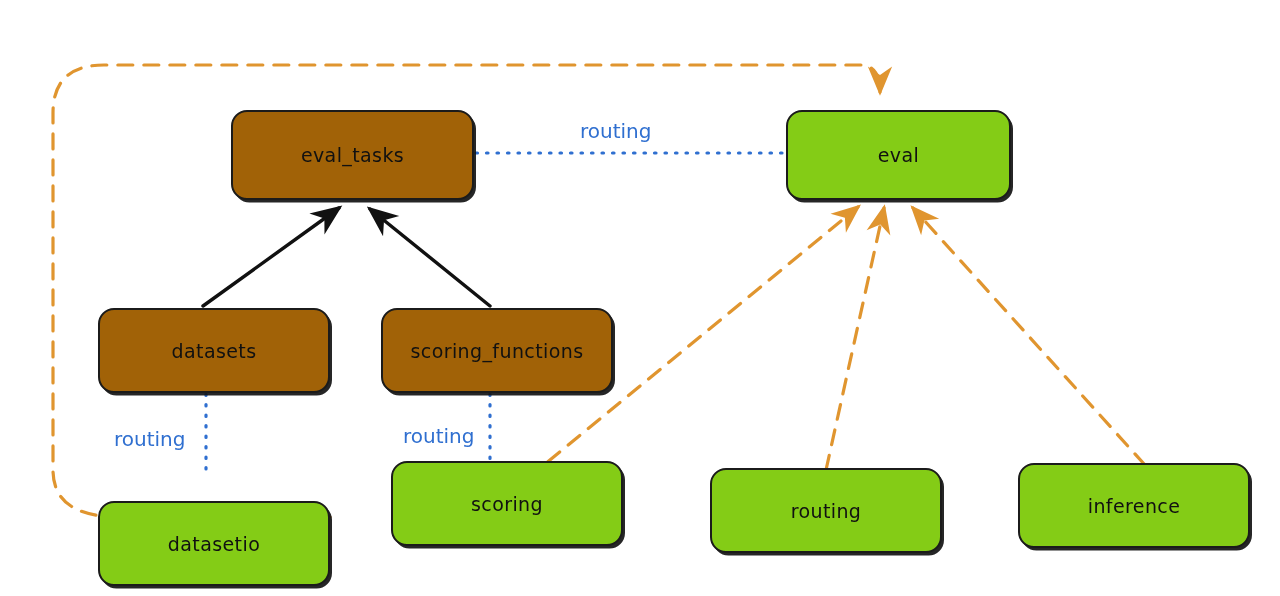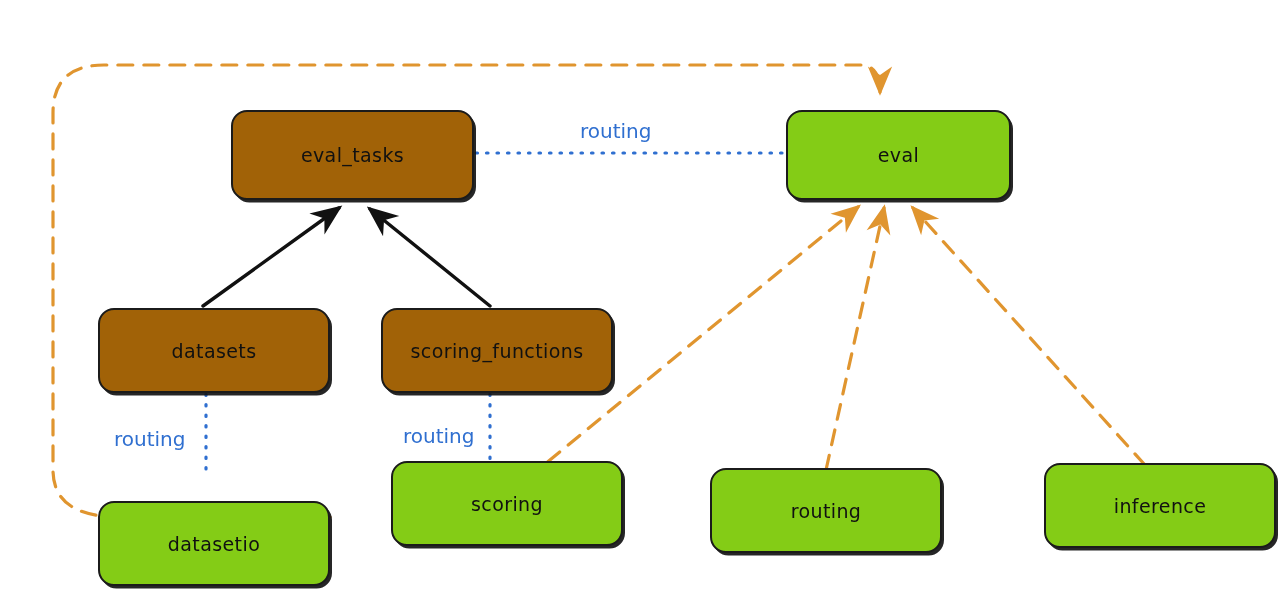--- a/index.html
+++ b/index.html
@@ -131,21 +131,21 @@
   </div>
 
   <div class="node green" style="left:391px; top:461px; width:232px; height:85px;">
     <span class="node-label">scoring</span>
   </div>
 
   <div class="node green" style="left:710px; top:468px; width:232px; height:85px;">
     <span class="node-label">routing</span>
   </div>
 
-  <div class="node green" style="left:1044px; top:463px; width:232px; height:85px;">
+  <div class="node green" style="left:1018px; top:463px; width:232px; height:85px;">
     <span class="node-label">inference</span>
   </div>
 
   <div class="edge-label" style="left:577px; top:119px;">routing</div>
   <div class="edge-label" style="left:111px; top:427px;">routing</div>
   <div class="edge-label" style="left:400px; top:424px;">routing</div>
 
 </div>
 
 </body></html>

